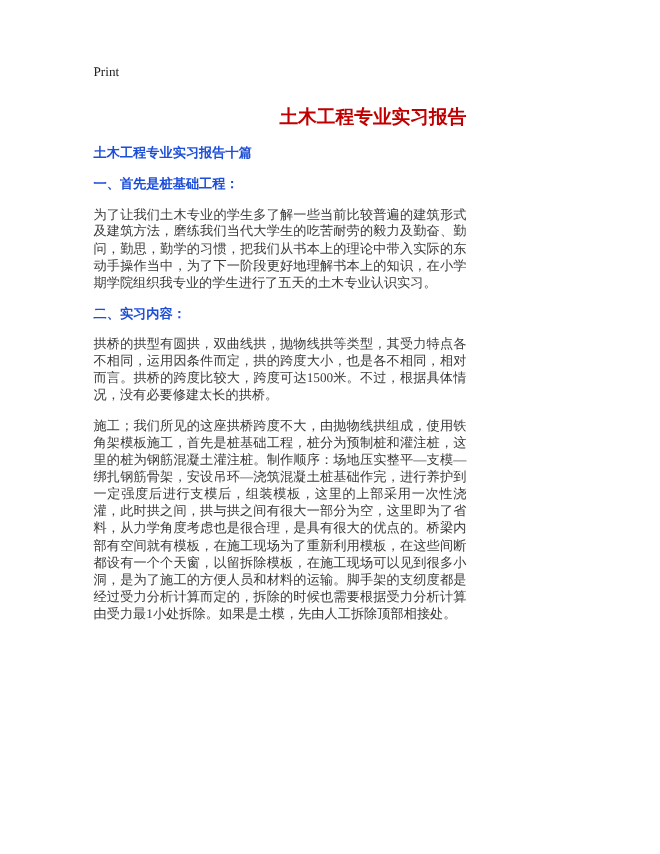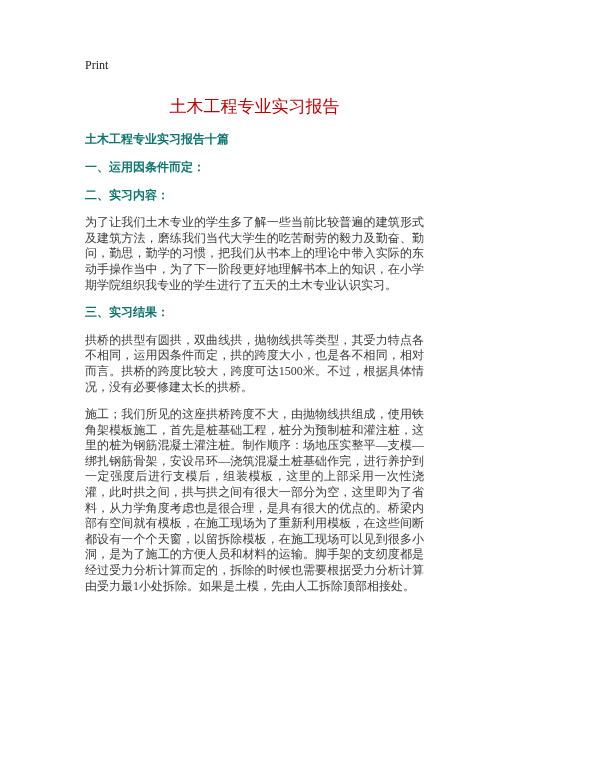--- a/index.html
+++ b/index.html
@@ -18,57 +18,56 @@
     padding: 58px 80px 36px 85px;
   }
   .print-label {
     font-size: 12px;
     color: #222222;
     margin: 0 0 24px 0;
     cursor: pointer;
   }
   .doc-title {
     font-size: 17px;
-    font-weight: normal;
+    font-weight: bold;
     color: #c00000;
-    text-align: center;
+    text-align: right;
     margin: 0 0 15px 0;
     line-height: 1.2;
   }
   .para {
     font-size: 12px;
     line-height: 15.6px;
     margin: 0 0 12px 0;
     text-align: justify;
     word-break: break-all;
   }
   .bold {
     font-weight: bold;
-    color: #0f766e;
+    color: #1d4ed8;
   }
 </style>
 </head>
 <body>
 
 <div class="page">
 
   <div class="print-label">Print</div>
 
   <h1 class="doc-title">土木工程专业实习报告</h1>
 
   <p class="para bold">土木工程专业实习报告十篇</p>
 
 
-  <p class="para bold">一、运用因条件而定：</p>
+  <p class="para bold">一、首先是桩基础工程：</p>
+
+  <p class="para">为了让我们土木专业的学生多了解一些当前比较普遍的建筑形式及建筑方法，磨练我们当代大学生的吃苦耐劳的毅力及勤奋、勤问，勤思，勤学的习惯，把我们从书本上的理论中带入实际的东动手操作当中，为了下一阶段更好地理解书本上的知识，在小学期学院组织我专业的学生进行了五天的土木专业认识实习。</p>
 
   <p class="para bold">二、实习内容：</p>
 
-  <p class="para">为了让我们土木专业的学生多了解一些当前比较普遍的建筑形式及建筑方法，磨练我们当代大学生的吃苦耐劳的毅力及勤奋、勤问，勤思，勤学的习惯，把我们从书本上的理论中带入实际的东动手操作当中，为了下一阶段更好地理解书本上的知识，在小学期学院组织我专业的学生进行了五天的土木专业认识实习。</p>
 
-
-  <p class="para bold">三、实习结果：</p>
 
 
   <p class="para">拱桥的拱型有圆拱，双曲线拱，抛物线拱等类型，其受力特点各不相同，运用因条件而定，拱的跨度大小，也是各不相同，相对而言。拱桥的跨度比较大，跨度可达1500米。不过，根据具体情况，没有必要修建太长的拱桥。</p>
 
   <p class="para">施工；我们所见的这座拱桥跨度不大，由抛物线拱组成，使用铁角架模板施工，首先是桩基础工程，桩分为预制桩和灌注桩，这里的桩为钢筋混凝土灌注桩。制作顺序：场地压实整平—支模—绑扎钢筋骨架，安设吊环—浇筑混凝土桩基础作完，进行养护到一定强度后进行支模后，组装模板，这里的上部采用一次性浇灌，此时拱之间，拱与拱之间有很大一部分为空，这里即为了省料，从力学角度考虑也是很合理，是具有很大的优点的。桥梁内部有空间就有模板，在施工现场为了重新利用模板，在这些间断都设有一个个天窗，以留拆除模板，在施工现场可以见到很多小洞，是为了施工的方便人员和材料的运输。脚手架的支纫度都是经过受力分析计算而定的，拆除的时候也需要根据受力分析计算由受力最1小处拆除。如果是土模，先由人工拆除顶部相接处。</p>
 
 </div>
 
 </body></html>

